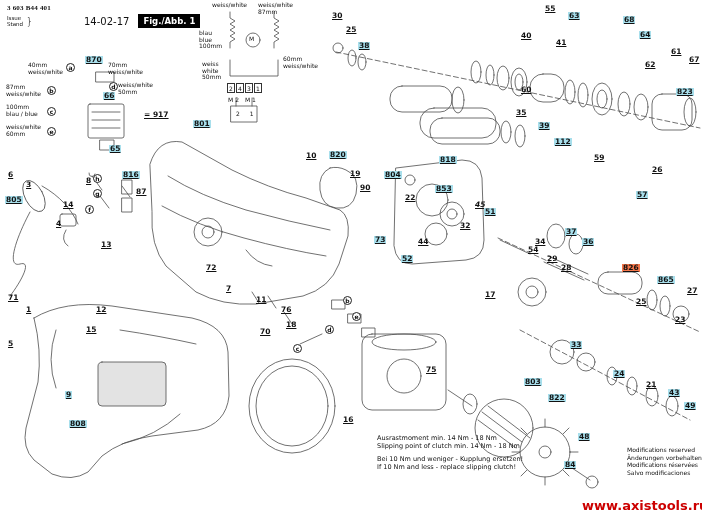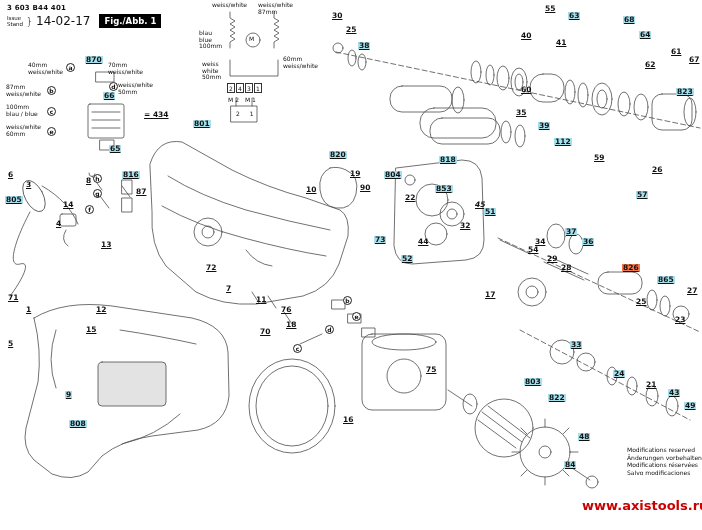--- a/index.html
+++ b/index.html
@@ -3,25 +3,25 @@
 <meta charset="utf-8">
 <style>
   *{margin:0;padding:0;box-sizing:border-box;}
   html,body{background:#9a9a9a;}
   .stage{position:relative;width:702px;height:530px;background:#ffffff;overflow:hidden;
          font-family:"DejaVu Sans","Liberation Sans",sans-serif;color:#111;margin:0 auto;}
   .sketch{position:absolute;left:0;top:0;}
 
   
   .hdr{position:absolute;left:7px;top:4px;}
-  .pn{font-size:7px;font-weight:bold;letter-spacing:.2px;}
+  .pn{font-size:7px;font-weight:bold;letter-spacing:.2px;font-family:Liberation Serif, serif;}
   .issue-row{display:flex;align-items:center;gap:3px;margin-top:2px;}
   .issue-col{font-size:5.5px;line-height:6px;}
   .brace{font-size:11px;font-weight:200;}
-  .date{font-size:12px;}
+  .date{font-size:10px;margin-left:48px;}
   .figbox{background:#000;color:#fff;font-size:8.5px;font-weight:bold;padding:2px 5px;margin-left:6px;}
 
   
   .callout{position:absolute;font-size:7.5px;font-weight:bold;line-height:8px;
            text-decoration:underline;padding:0 1px;white-space:nowrap;}
   .callout.hl-c{background:var(--hl-c,#a8dfec);}
   .callout.hl-r{background:var(--hl-r,#f4764a);}
   .circ-letter{position:absolute;width:9px;height:9px;border:1px solid #222;border-radius:50%;
                font-size:6px;line-height:7px;text-align:center;font-weight:bold;background:#fff;}
   .wire-label{position:absolute;font-size:6px;line-height:6.5px;white-space:pre-line;}
@@ -197,20 +197,27 @@
   <div class="wp" style="left:249px;top:36px;">M</div>
   <div class="tstrip">
     <span class="tbox">2</span>
     <span class="tbox">4</span>
     <span class="tbox">3</span>
     <span class="tbox">1</span>
   </div>
   <div class="mterm">M2 M1</div>
   <div class="pterm">2 1</div>
 
+  <div class="notes">
+    <div>Ausrastmoment min. 14 Nm - 18 Nm</div>
+    <div>Slipping point of clutch min. 14 Nm - 18 Nm</div>
+    <div class="gap"></div>
+    <div>Bei 10 Nm und weniger - Kupplung ersetzen!</div>
+    <div>If 10 Nm and less - replace slipping clutch!</div>
+  </div>
 
   <div class="mods">
     <div>Modifications reserved</div>
     <div>Änderungen vorbehalten</div>
     <div>Modifications réservées</div>
     <div>Salvo modificaciones</div>
   </div>
 
   <div class="website">www.axistools.ru</div>
 
@@ -247,21 +254,21 @@
     <div class="callout" style="left: 674px; top: 316px;">23</div>
     <div class="callout hl-c" style="left: 570px; top: 341px;">33</div>
     <div class="callout hl-c" style="left: 548px; top: 353px; margin-top: 41px;">822</div>
     <div class="callout hl-c" style="left: 613px; top: 370px;">24</div>
     <div class="callout" style="left: 645px; top: 381px;">21</div>
     <div class="callout hl-c" style="left: 668px; top: 389px;">43</div>
     <div class="callout hl-c" style="left: 684px; top: 402px;">49</div>
     <div class="callout hl-c" style="left: 524px; top: 378px;">803</div>
     <div class="callout hl-c" style="left: 578px; top: 433px;">48</div>
     <div class="callout hl-c" style="left: 564px; top: 461px;">84</div>
-    <div class="callout" style="left: 305px; top: 152px; margin-top: 34px;">10</div>
+    <div class="callout" style="left: 305px; top: 152px;">10</div>
     <div class="callout hl-c" style="left: 329px; top: 151px;">820</div>
     <div class="callout" style="left: 349px; top: 170px;">19</div>
     <div class="callout" style="left: 359px; top: 184px;">90</div>
     <div class="callout hl-c" style="left: 384px; top: 171px;">804</div>
     <div class="callout hl-c" style="left: 439px; top: 156px;">818</div>
     <div class="callout hl-c" style="left: 435px; top: 185px;">853</div>
     <div class="callout" style="left: 397px; top: 194px; padding-left: 8px;">22</div>
     <div class="callout" style="left: 474px; top: 201px; font-style: italic;">45</div>
     <div class="callout hl-c" style="left: 484px; top: 208px;">51</div>
     <div class="callout" style="left: 459px; top: 222px;">32</div>
@@ -273,21 +280,21 @@
     <div class="callout" style="left: 342px; top: 416px;">16</div>
     <div class="callout" style="left: 205px; top: 264px;">72</div>
     <div class="callout" style="left: 225px; top: 285px;">7</div>
     <div class="callout" style="left: 255px; top: 296px;">11</div>
     <div class="callout" style="left: 280px; top: 306px;">76</div>
     <div class="callout" style="left: 285px; top: 321px;">18</div>
     <div class="callout" style="left: 259px; top: 328px;">70</div>
     <div class="callout hl-c" style="left: 85px; top: 56px;">870</div>
     <div class="callout hl-c" style="left: 103px; top: 92px;">66</div>
     <div class="callout hl-c" style="left: 109px; top: 145px;">65</div>
-    <div class="callout" style="left: 143px; top: 111px;">= 434</div>
+    <div class="callout" style="left: 143px; top: 111px;">= 917</div>
     <div class="callout hl-c" style="left: 193px; top: 120px;">801</div>
     <div class="callout hl-c" style="left: 122px; top: 171px;">816</div>
     <div class="callout" style="left: 135px; top: 188px;">87</div>
     <div class="callout" style="left: 7px; top: 171px;">6</div>
     <div class="callout" style="left: 25px; top: 181px;">3</div>
     <div class="callout hl-c" style="left: 5px; top: 196px;">805</div>
     <div class="callout" style="left: 62px; top: 201px;">14</div>
     <div class="callout" style="left: 55px; top: 220px;">4</div>
     <div class="callout" style="left: 85px; top: 177px;">8</div>
     <div class="callout" style="left: 100px; top: 241px;">13</div>

